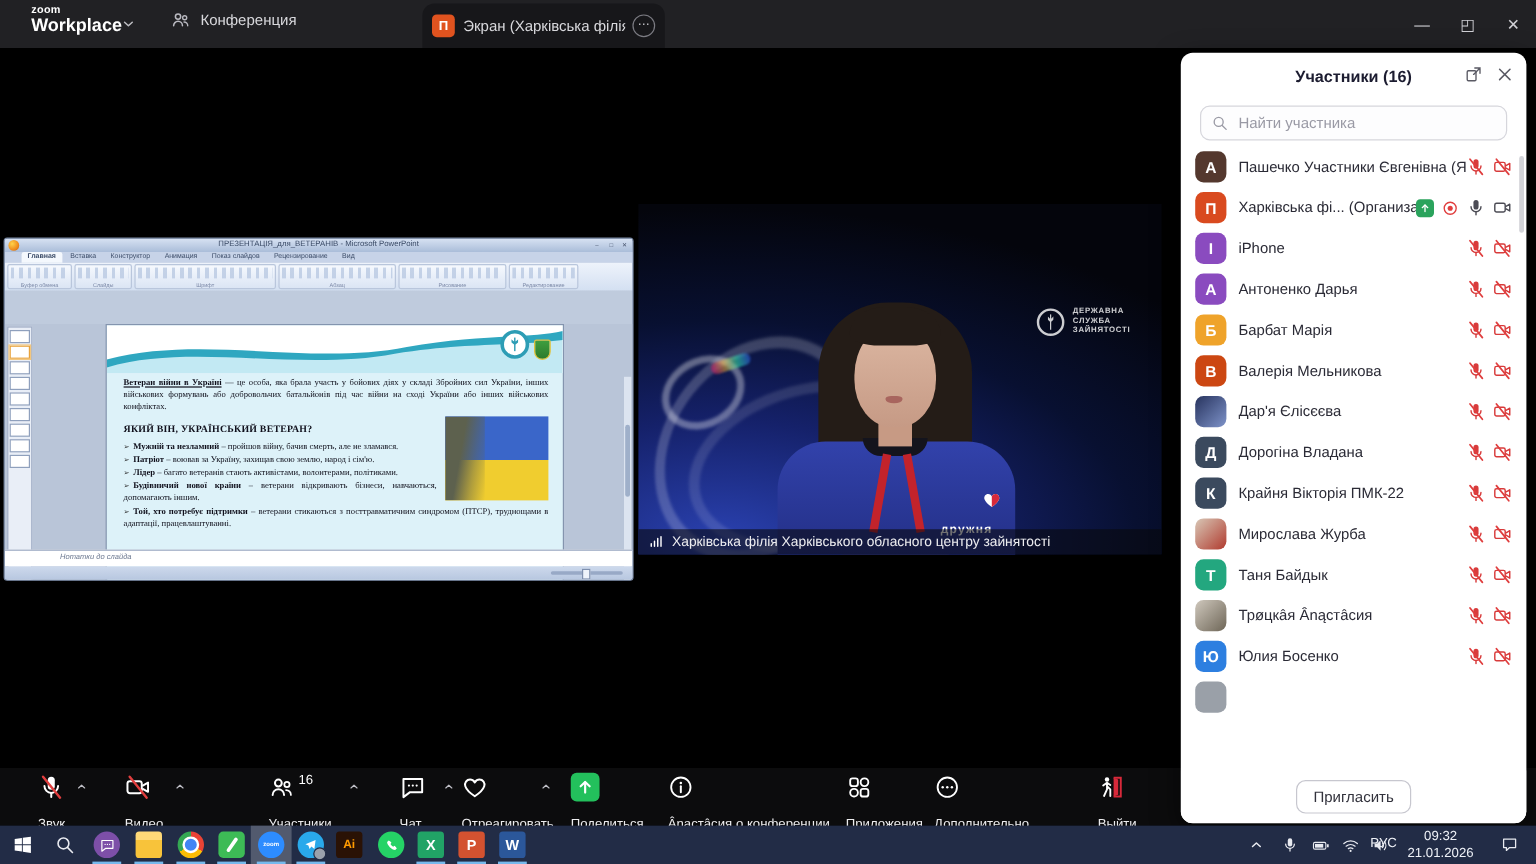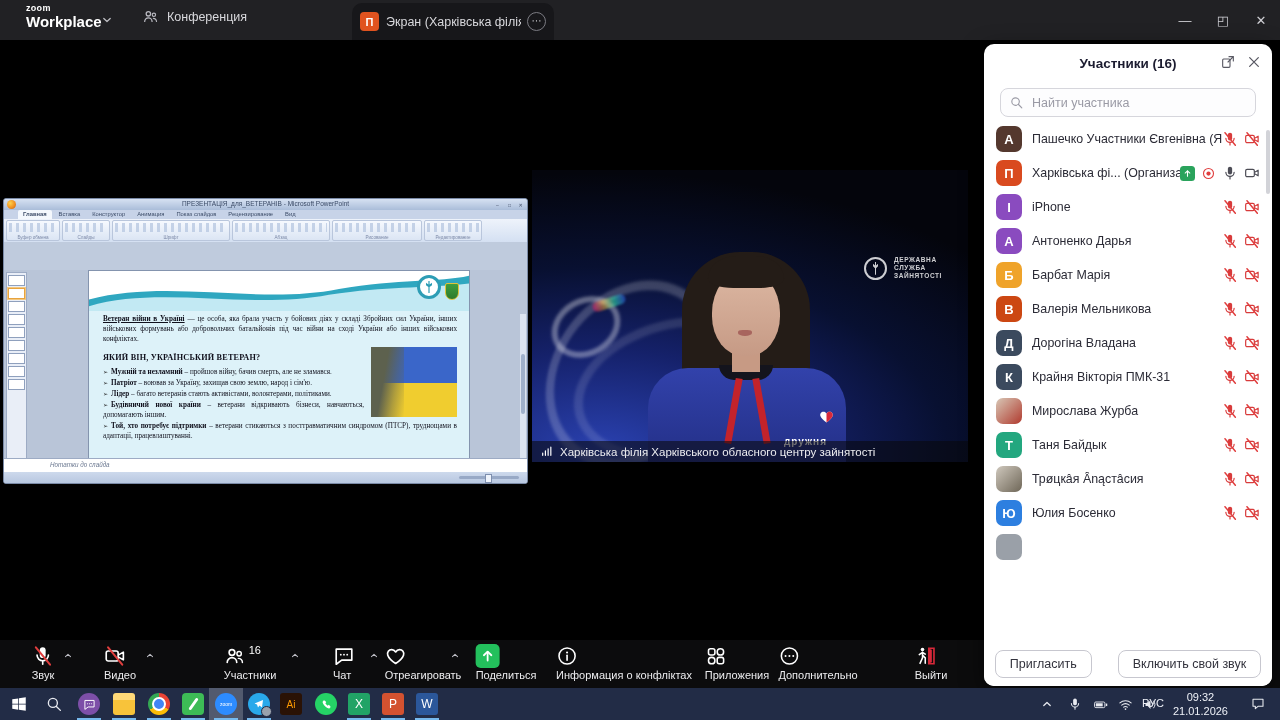--- a/index.html
+++ b/index.html
@@ -77,21 +77,21 @@
   .shirttext{position:absolute;left:252px;top:266px;color:#fff;font-size:10px;font-weight:700;letter-spacing:1px;}
   .wmark{position:absolute;right:26px;top:86px;display:flex;align-items:center;gap:7px;opacity:.8;}
   .wmark .ring{width:23px;height:23px;border-radius:50%;border:2px solid #fff;box-sizing:border-box;position:relative;}
   .wmark .ring:after{content:"";position:absolute;left:7px;top:3px;width:5px;height:13px;background:#fff;clip-path:polygon(40% 0,60% 0,60% 30%,100% 15%,100% 35%,60% 50%,60% 100%,40% 100%,40% 50%,0 35%,0 15%,40% 30%);}
   .wmark .wl{color:#fff;font-size:6.5px;font-weight:700;letter-spacing:.6px;line-height:1.25;}
   .vlabel{position:absolute;left:0;bottom:0;height:21px;width:100%;background:rgba(8,8,12,.58);display:flex;align-items:center;gap:7px;padding-left:8px;box-sizing:border-box;color:#ededf0;font-size:11.5px;white-space:nowrap;}
   
   .toolbar{position:absolute;left:0;top:640px;width:1280px;height:48px;background:#0c0c0d;z-index:5;}
   .titem{position:absolute;top:3px;transform:translateX(-50%);display:flex;flex-direction:column;align-items:flex-start;color:#f1f1f3;}
   .titem .ico{height:26px;display:flex;align-items:center;position:relative;}
-  .titem .lab{font-size:11px;margin-top:0px;white-space:nowrap;color:#ededef;}
+  .titem .lab{font-size:11px;margin-top:12px;white-space:nowrap;color:#ededef;}
   .tchev{position:absolute;top:10px;transform:translateX(-50%);color:#bfbfc6;}
   .badge16{font-size:11px;color:#fff;margin-left:3px;position:relative;top:-6px;}
   .sharebg{width:24px;height:24px;border-radius:5px;background:#23c05c;display:flex;align-items:center;justify-content:center;}
   
   .panel{position:absolute;left:984px;top:44px;width:288px;height:642px;background:#fff;border-radius:10px;box-shadow:0 6px 22px rgba(0,0,0,.55);z-index:10;overflow:hidden;}
   .phead{position:absolute;left:0;top:0;width:100%;height:38px;display:flex;align-items:center;justify-content:center;font-size:13.5px;font-weight:700;color:#1c1c30;}
   .phicons{position:absolute;right:10px;top:10px;display:flex;gap:10px;color:#5a5a64;}
   .psearch{position:absolute;left:16px;top:44px;width:256px;height:29px;border:1px solid #d6d6dc;border-radius:8px;box-sizing:border-box;display:flex;align-items:center;gap:6px;padding-left:8px;color:#9a9aa5;background:#fdfdfe;}
   .psearch input{border:none;outline:none;font-size:12.5px;color:#333;width:200px;background:transparent;font-family:"Liberation Sans",sans-serif;}
   .psearch input::placeholder{color:#9a9aa5;}
@@ -102,21 +102,21 @@
   .picons{display:flex;gap:6px;align-items:center;flex:0 0 auto;}
   .shbadge{width:15px;height:15px;border-radius:3.5px;background:#2aa35c;display:flex;align-items:center;justify-content:center;}
   .pscroll{position:absolute;right:2px;top:86px;width:4px;height:64px;background:#d2d3d8;border-radius:2px;}
   .pfoot{position:absolute;left:0;bottom:0;width:100%;height:44px;display:flex;align-items:center;justify-content:center;gap:26px;background:#fff;}
   .pbtn{border:1px solid #c7c7cf;border-radius:8px;background:#fff;color:#32323c;font-size:12.5px;padding:6px 14px;font-family:"Liberation Sans",sans-serif;}
   
   .taskbar{position:absolute;left:0;top:688px;width:1280px;height:32px;background:#222c46;z-index:20;}
   .tb-slot{position:absolute;top:0;width:34px;height:32px;display:flex;align-items:center;justify-content:center;}
   .tb-slot.active{background:rgba(255,255,255,.22);}
   .tb-under{position:absolute;bottom:0;left:50%;transform:translateX(-50%);width:24px;height:2.5px;background:#76b9ed;}
-  .appic{width:22px;height:22px;border-radius:4px;display:flex;align-items:center;justify-content:center;font-weight:400;color:#fff;position:relative;}
+  .appic{width:22px;height:22px;border-radius:4px;display:flex;align-items:center;justify-content:center;font-weight:700;color:#fff;position:relative;}
   .tray{position:absolute;top:0;height:32px;display:flex;align-items:center;color:#e8eaf0;}
   .clock{position:absolute;right:52px;top:3px;text-align:center;color:#eef1f7;font-size:11px;line-height:1.25;}
   .lang{position:absolute;right:116px;top:9px;color:#eef1f7;font-size:11px;}
 </style>
 </head>
 <body>
 
 <div id="root">
 
   <div class="topbar">
@@ -376,21 +376,21 @@
       <div class="titem" style="left: 624px;">
         <span class="ico">
           <span>
             <svg width="22" height="22" viewBox="0 0 24 24" fill="none" style="display:block;color:#fff">
               <circle cx="12" cy="12" r="8.8" stroke="currentColor" stroke-width="1.7"></circle>
               <circle cx="12" cy="8.2" r="1.15" fill="currentColor"></circle>
               <path d="M12 11.2v5.4" stroke="currentColor" stroke-width="1.8" stroke-linecap="round"></path>
             </svg>
           </span>
         </span>
-        <span class="lab">Информация о конфліктах</span>
+        <span class="lab">Ânąстâсия о конференции</span>
       </div>
       <div class="titem" style="left: 737px;">
         <span class="ico">
           <span>
             <svg width="22" height="22" viewBox="0 0 24 24" fill="none" style="display:block;color:#fff">
               <rect x="4" y="4" width="7" height="7" rx="2.2" stroke="currentColor" stroke-width="1.7"></rect>
               <rect x="13.5" y="4" width="7" height="7" rx="3.4" stroke="currentColor" stroke-width="1.7"></rect>
               <rect x="4" y="13.5" width="7" height="7" rx="3.4" stroke="currentColor" stroke-width="1.7"></rect>
               <rect x="13.5" y="13.5" width="7" height="7" rx="2.2" stroke="currentColor" stroke-width="1.7"></rect>
             </svg>
@@ -581,20 +581,41 @@
             <span>
               <svg width="16" height="16" viewBox="0 0 24 24" fill="none" style="display:block;color:#d83b3b">
                 <rect x="2.5" y="6.5" width="13" height="11" rx="2.2" stroke="currentColor" stroke-width="1.8"></rect>
                 <path d="M16 10.8l5.2-3v8.4l-5.2-3" stroke="currentColor" stroke-width="1.8" stroke-linejoin="round"></path>
                 <path d="M4.5 2.5L20 21.5" stroke="#e03e3e" stroke-width="2.2" stroke-linecap="round"></path>
               </svg>
             </span>
           </span>
         </div>
         <div class="prow">
+          <span class="pav" style="background:linear-gradient(135deg,#27335e,#7e93c9)"></span>
+          <span class="pname">Дар'я Єлісєєва</span>
+          <span class="picons">
+            <span>
+              <svg width="16" height="16" viewBox="0 0 24 24" fill="none" style="display:block;color:#d83b3b">
+                <path d="M12 2.5a3.2 3.2 0 0 1 3.2 3.2v5.4a3.2 3.2 0 0 1-6.4 0V5.7A3.2 3.2 0 0 1 12 2.5z" fill="currentColor"></path>
+                <path d="M5.8 11a6.2 6.2 0 0 0 12.4 0" stroke="currentColor" stroke-width="1.8" stroke-linecap="round"></path>
+                <path d="M12 17.5V21" stroke="currentColor" stroke-width="1.8" stroke-linecap="round"></path>
+                <path d="M4.5 2.5L20 21.5" stroke="#e03e3e" stroke-width="2.2" stroke-linecap="round"></path>
+              </svg>
+            </span>
+            <span>
+              <svg width="16" height="16" viewBox="0 0 24 24" fill="none" style="display:block;color:#d83b3b">
+                <rect x="2.5" y="6.5" width="13" height="11" rx="2.2" stroke="currentColor" stroke-width="1.8"></rect>
+                <path d="M16 10.8l5.2-3v8.4l-5.2-3" stroke="currentColor" stroke-width="1.8" stroke-linejoin="round"></path>
+                <path d="M4.5 2.5L20 21.5" stroke="#e03e3e" stroke-width="2.2" stroke-linecap="round"></path>
+              </svg>
+            </span>
+          </span>
+        </div>
+        <div class="prow">
           <span class="pav" style="background:#3b4a5e">Д</span>
           <span class="pname">Дорогіна Владана</span>
           <span class="picons">
             <span>
               <svg width="16" height="16" viewBox="0 0 24 24" fill="none" style="display:block;color:#d83b3b">
                 <path d="M12 2.5a3.2 3.2 0 0 1 3.2 3.2v5.4a3.2 3.2 0 0 1-6.4 0V5.7A3.2 3.2 0 0 1 12 2.5z" fill="currentColor"></path>
                 <path d="M5.8 11a6.2 6.2 0 0 0 12.4 0" stroke="currentColor" stroke-width="1.8" stroke-linecap="round"></path>
                 <path d="M12 17.5V21" stroke="currentColor" stroke-width="1.8" stroke-linecap="round"></path>
                 <path d="M4.5 2.5L20 21.5" stroke="#e03e3e" stroke-width="2.2" stroke-linecap="round"></path>
               </svg>
@@ -603,21 +624,21 @@
               <svg width="16" height="16" viewBox="0 0 24 24" fill="none" style="display:block;color:#d83b3b">
                 <rect x="2.5" y="6.5" width="13" height="11" rx="2.2" stroke="currentColor" stroke-width="1.8"></rect>
                 <path d="M16 10.8l5.2-3v8.4l-5.2-3" stroke="currentColor" stroke-width="1.8" stroke-linejoin="round"></path>
                 <path d="M4.5 2.5L20 21.5" stroke="#e03e3e" stroke-width="2.2" stroke-linecap="round"></path>
               </svg>
             </span>
           </span>
         </div>
         <div class="prow">
           <span class="pav" style="background:#3b4a5e">К</span>
-          <span class="pname">Крайня Вікторія ПМК-31</span>
+          <span class="pname">Крайня Вікторія ПМК-22</span>
           <span class="picons">
             <span>
               <svg width="16" height="16" viewBox="0 0 24 24" fill="none" style="display:block;color:#d83b3b">
                 <path d="M12 2.5a3.2 3.2 0 0 1 3.2 3.2v5.4a3.2 3.2 0 0 1-6.4 0V5.7A3.2 3.2 0 0 1 12 2.5z" fill="currentColor"></path>
                 <path d="M5.8 11a6.2 6.2 0 0 0 12.4 0" stroke="currentColor" stroke-width="1.8" stroke-linecap="round"></path>
                 <path d="M12 17.5V21" stroke="currentColor" stroke-width="1.8" stroke-linecap="round"></path>
                 <path d="M4.5 2.5L20 21.5" stroke="#e03e3e" stroke-width="2.2" stroke-linecap="round"></path>
               </svg>
             </span>
             <span>
@@ -713,21 +734,20 @@
             </span>
           </span>
         </div>
         <div class="prow">
           <span class="pav" style="background:#9aa0a8"></span>
         </div>
       </div>
     <div class="pscroll"></div>
     <div class="pfoot">
       <button class="pbtn">Пригласить</button>
-      <button class="pbtn">Включить свой звук</button>
     </div>
   </div>
 
   <div class="taskbar" id="taskbar">
     <span class="lang">РУС</span>
     <div class="clock">
       <div>09:32</div>
       <div>21.01.2026</div>
     </div>
   <div class="tb-slot" style="left: 2px;">

